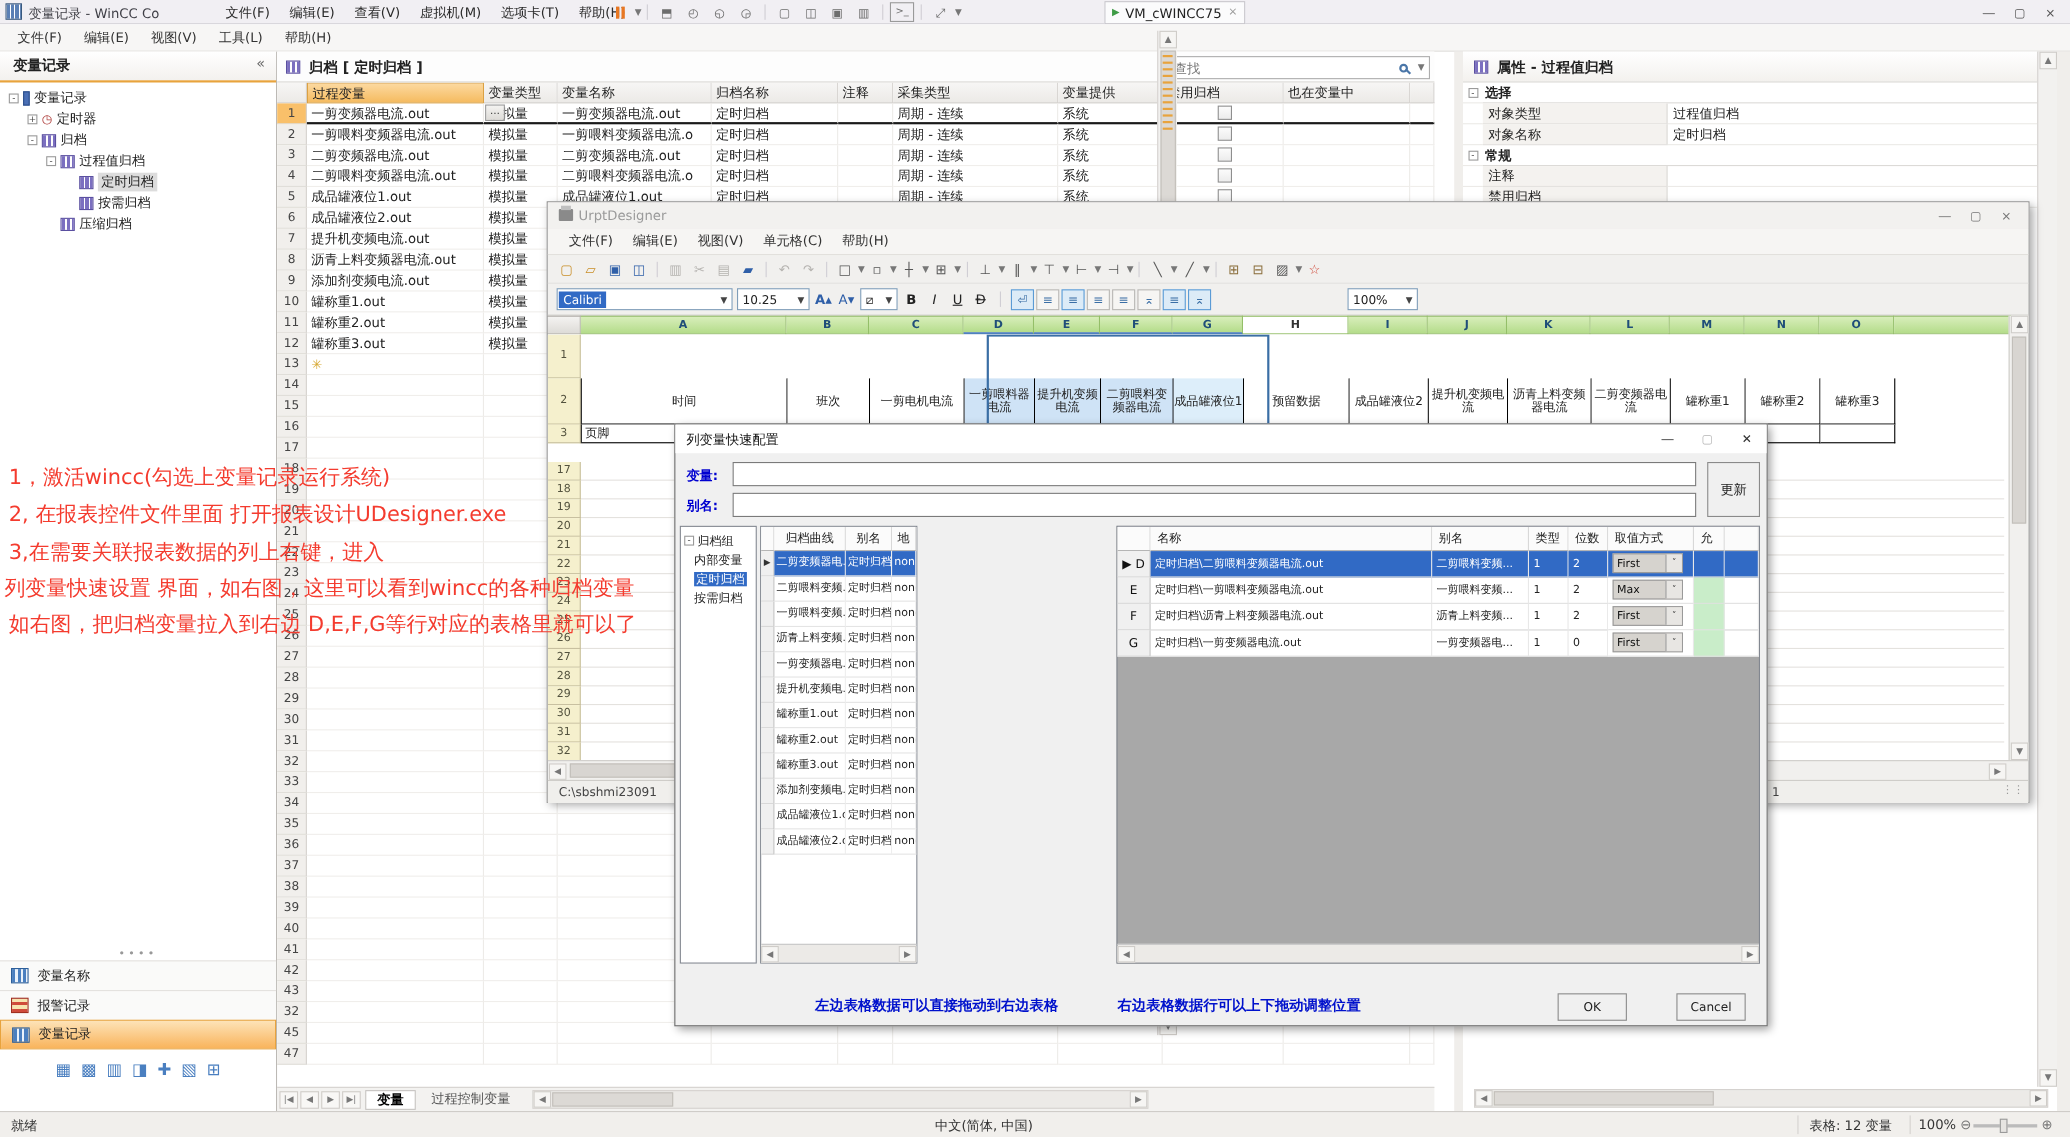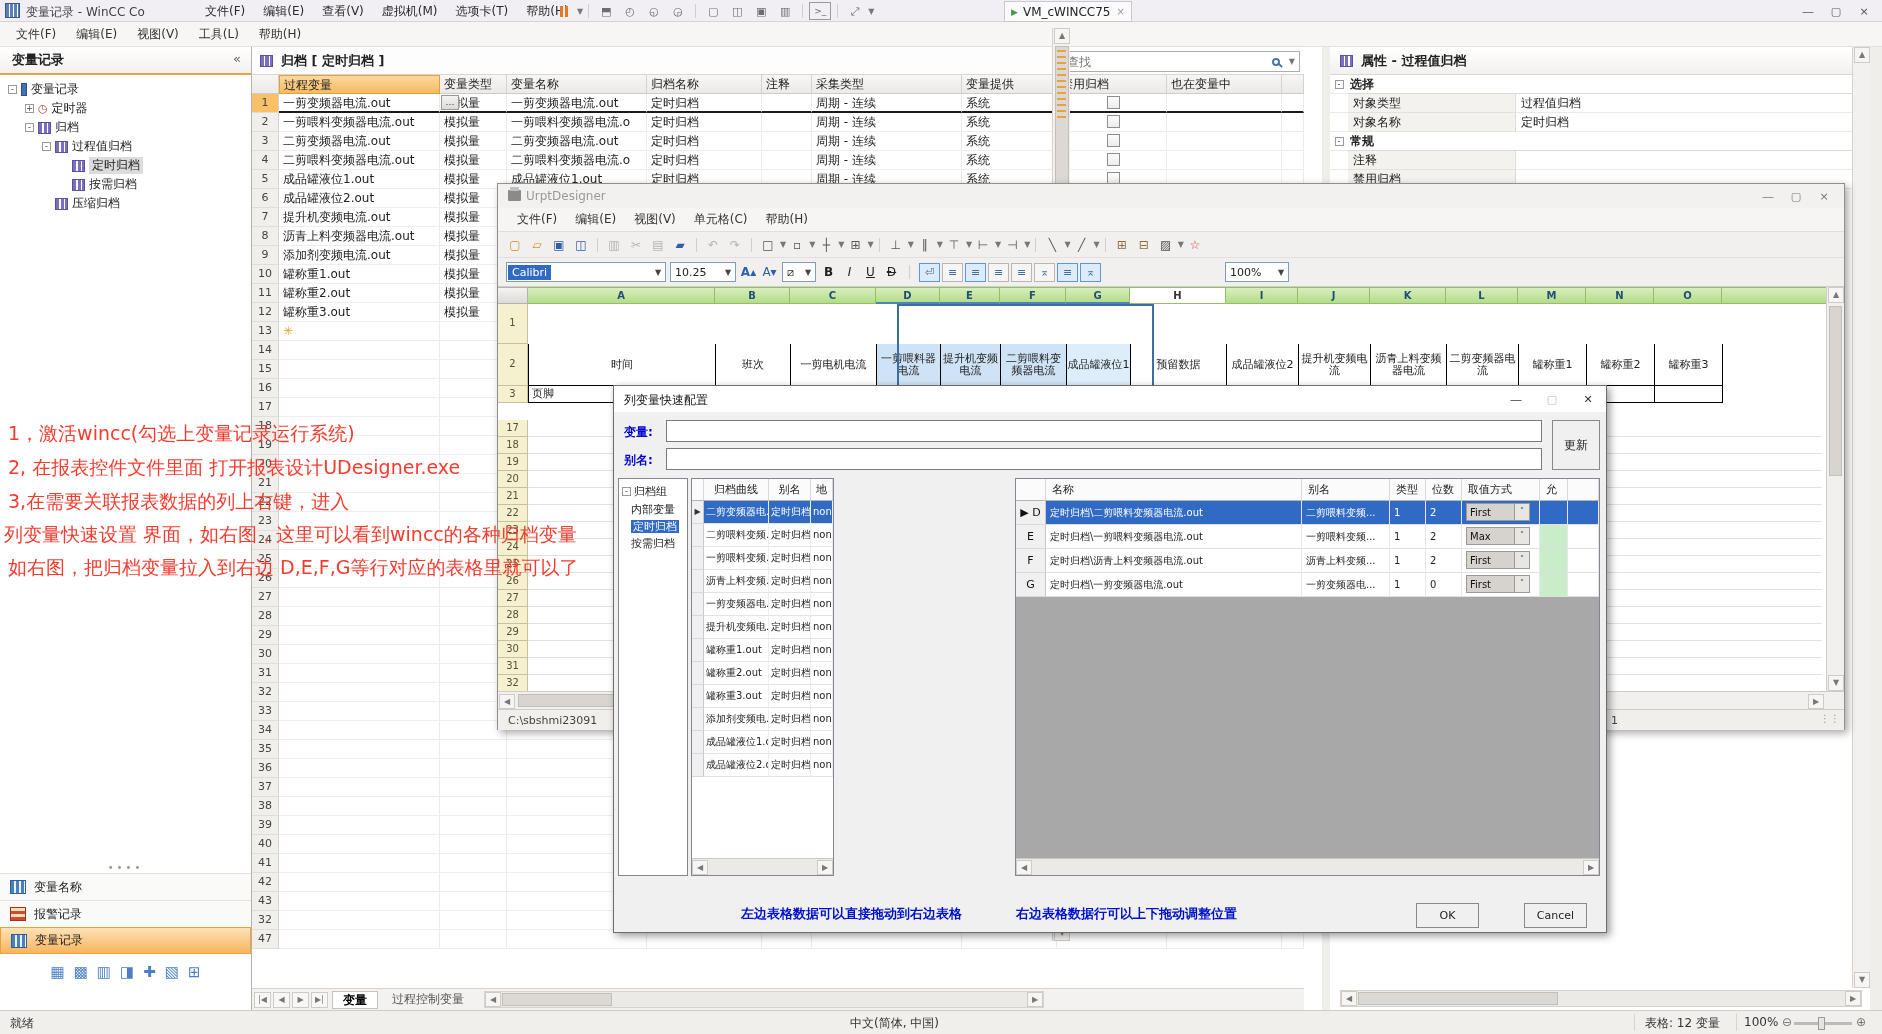--- a/index.html
+++ b/index.html
@@ -924,20 +924,33 @@
           <div class="td" style="width: 140px;"></div>
           <div class="td" style="width: 115px;"></div>
           <div class="td" style="width: 50px;"></div>
           <div class="td" style="width: 150px;"></div>
           <div class="td" style="width: 95px;"></div>
           <div class="td" style="width: 110px;"></div>
           <div class="td" style="width: 115px;"></div>
           <div class="td" style="flex: 1 1 0%;"></div>
         </div>
         <div class="trow">
+          <div class="tnum">45</div>
+          <div class="td" style="width: 161px;"></div>
+          <div class="td" style="width: 67px;"></div>
+          <div class="td" style="width: 140px;"></div>
+          <div class="td" style="width: 115px;"></div>
+          <div class="td" style="width: 50px;"></div>
+          <div class="td" style="width: 150px;"></div>
+          <div class="td" style="width: 95px;"></div>
+          <div class="td" style="width: 110px;"></div>
+          <div class="td" style="width: 115px;"></div>
+          <div class="td" style="flex: 1 1 0%;"></div>
+        </div>
+        <div class="trow">
           <div class="tnum">47</div>
           <div class="td" style="width: 161px;"></div>
           <div class="td" style="width: 67px;"></div>
           <div class="td" style="width: 140px;"></div>
           <div class="td" style="width: 115px;"></div>
           <div class="td" style="width: 50px;"></div>
           <div class="td" style="width: 150px;"></div>
           <div class="td" style="width: 95px;"></div>
           <div class="td" style="width: 110px;"></div>
           <div class="td" style="width: 115px;"></div>

